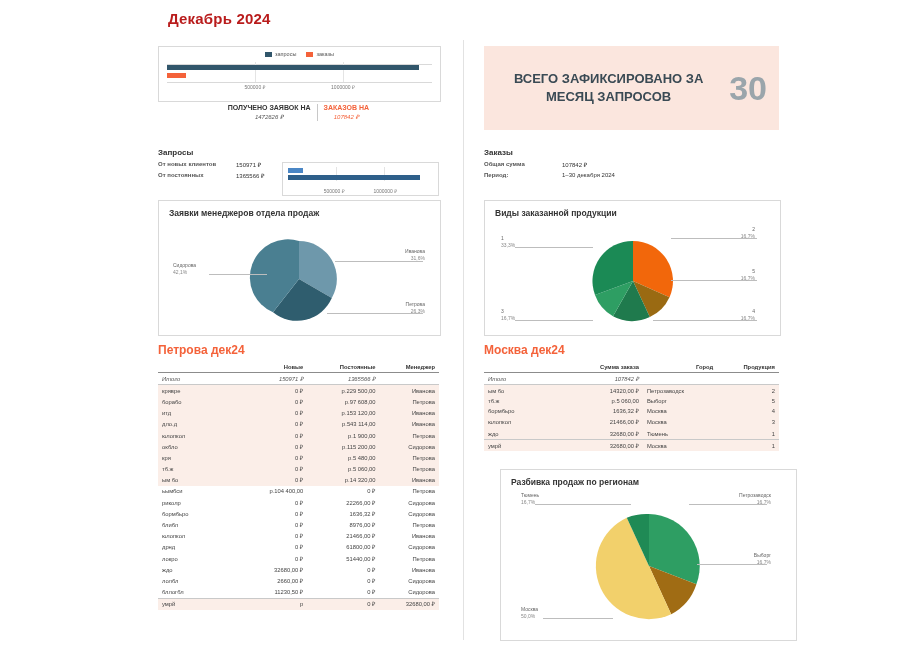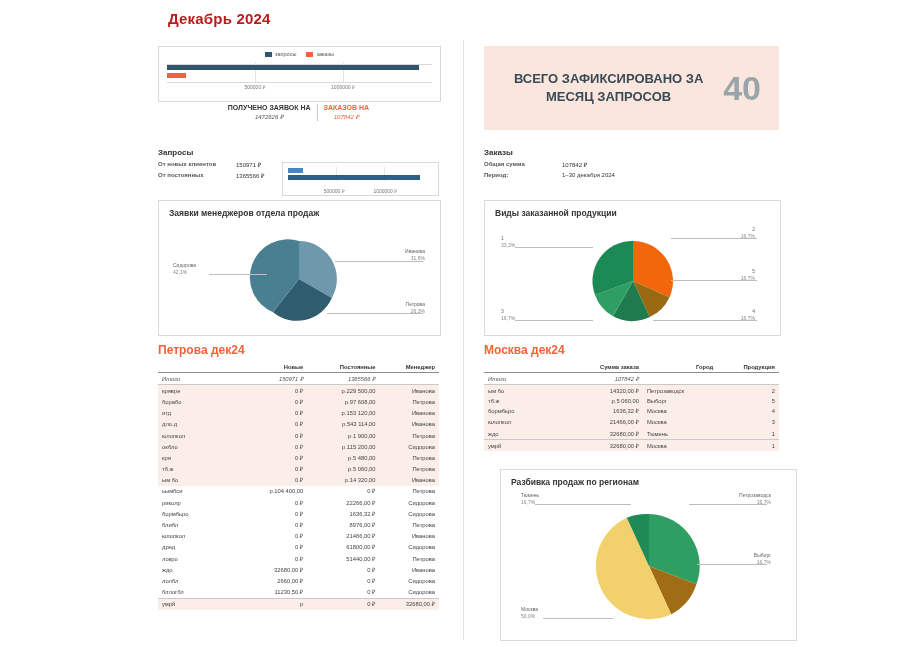--- a/index.html
+++ b/index.html
@@ -44,21 +44,21 @@
   .rs-label { font-size:7px; font-weight:bold; color:#333; }
   .rs-label.accent { color:#F4623A; }
   .rs-value { font-size:6px; font-style:italic; color:#555; margin-top:2px; }
   .rs-value.accent { color:#F4623A; }
 
   
   #total-box {
     left:484px; top:46px; width:295px; height:84px;
     background:#fbe6de; border:none;
     display:flex; align-items:center; justify-content:space-between;
-    padding:0 18px; box-sizing:border-box;
+    padding:0 12px; box-sizing:border-box;
   }
   #total-box .tb-text {
     font-size:13px; font-weight:bold; color:#3a4a54; line-height:1.35; text-align:center; flex:1;
   }
   #total-box .tb-number { font-size:34px; font-weight:bold; color:#9aa5ab; margin-left:8px; }
 
   
   #requests-block { position:absolute; left:158px; top:148px; width:281px; height:46px; }
   #orders-block { position:absolute; left:484px; top:148px; width:295px; height:46px; }
   .block-title { font-size:8px; font-weight:bold; color:#333; margin-bottom:4px; }
@@ -145,21 +145,21 @@
       </div>
       <div class="rs-cell">
         <div class="rs-label accent">ЗАКАЗОВ НА</div>
         <div class="rs-value accent">107842 ₽</div>
       </div>
     </div>
   </div>
 
   <div class="panel" id="total-box">
     <div class="tb-text">ВСЕГО ЗАФИКСИРОВАНО ЗА МЕСЯЦ ЗАПРОСОВ</div>
-    <div class="tb-number">40</div>
+    <div class="tb-number">30</div>
   </div>
 
   <div id="requests-block">
     <div class="block-title">Запросы</div>
     <div class="kv-row">
       <span class="kv-key">От новых клиентов</span>
       <span class="kv-val">150971 ₽</span>
     </div>
     <div class="kv-row">
       <span class="kv-key">От постоянных</span>

